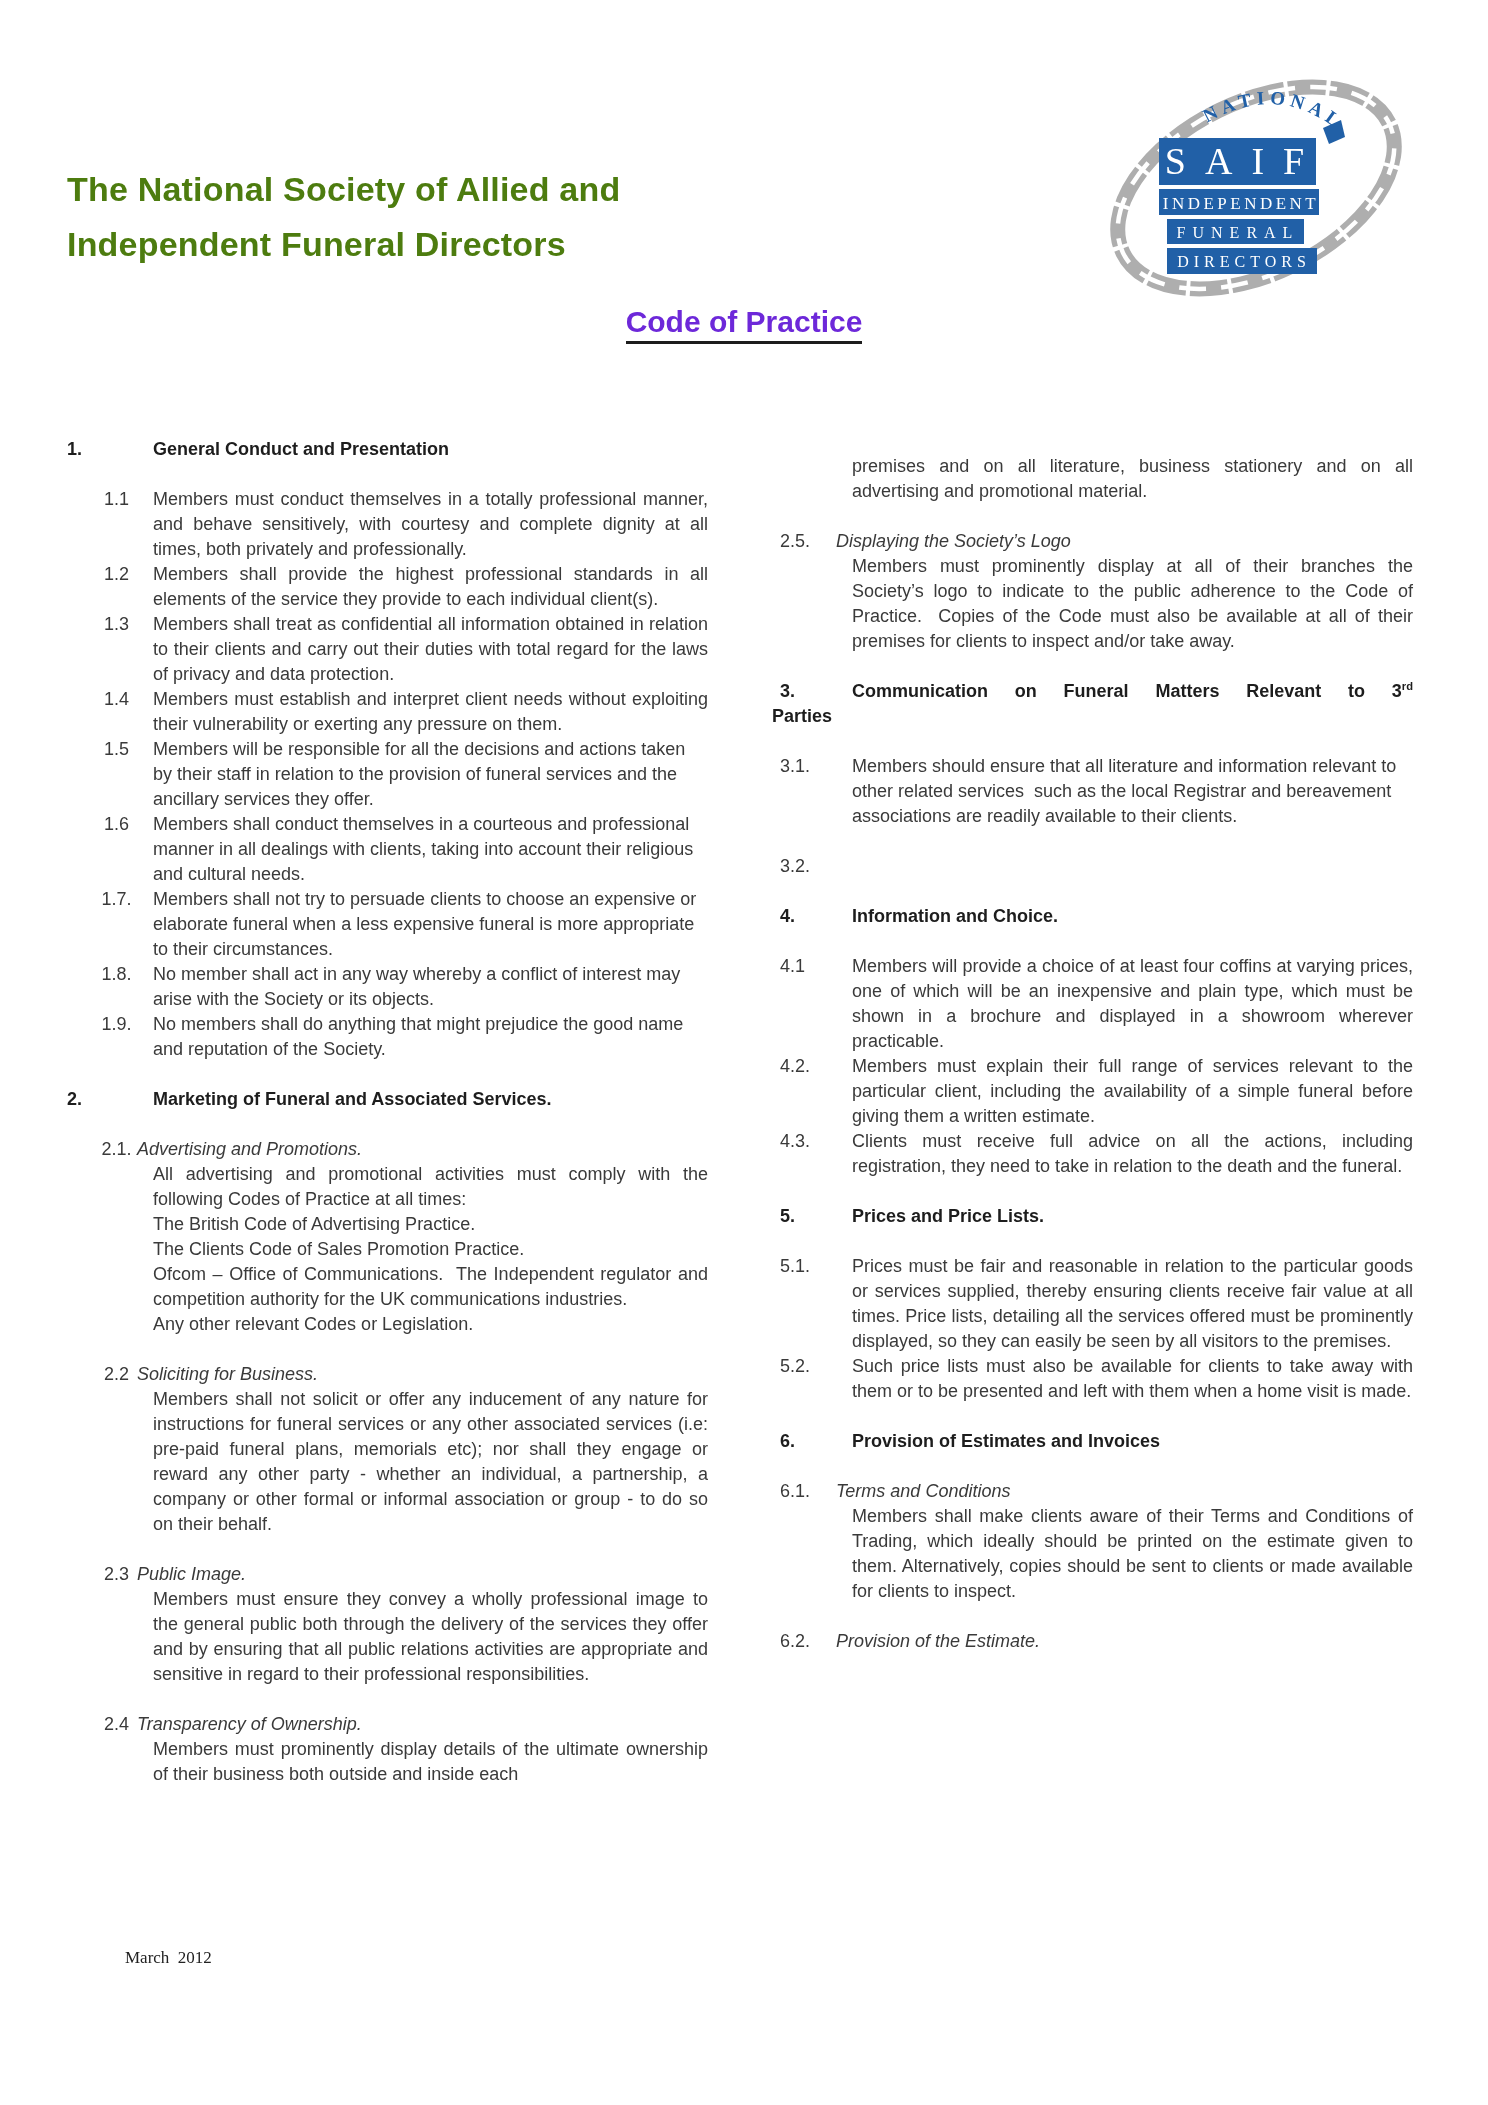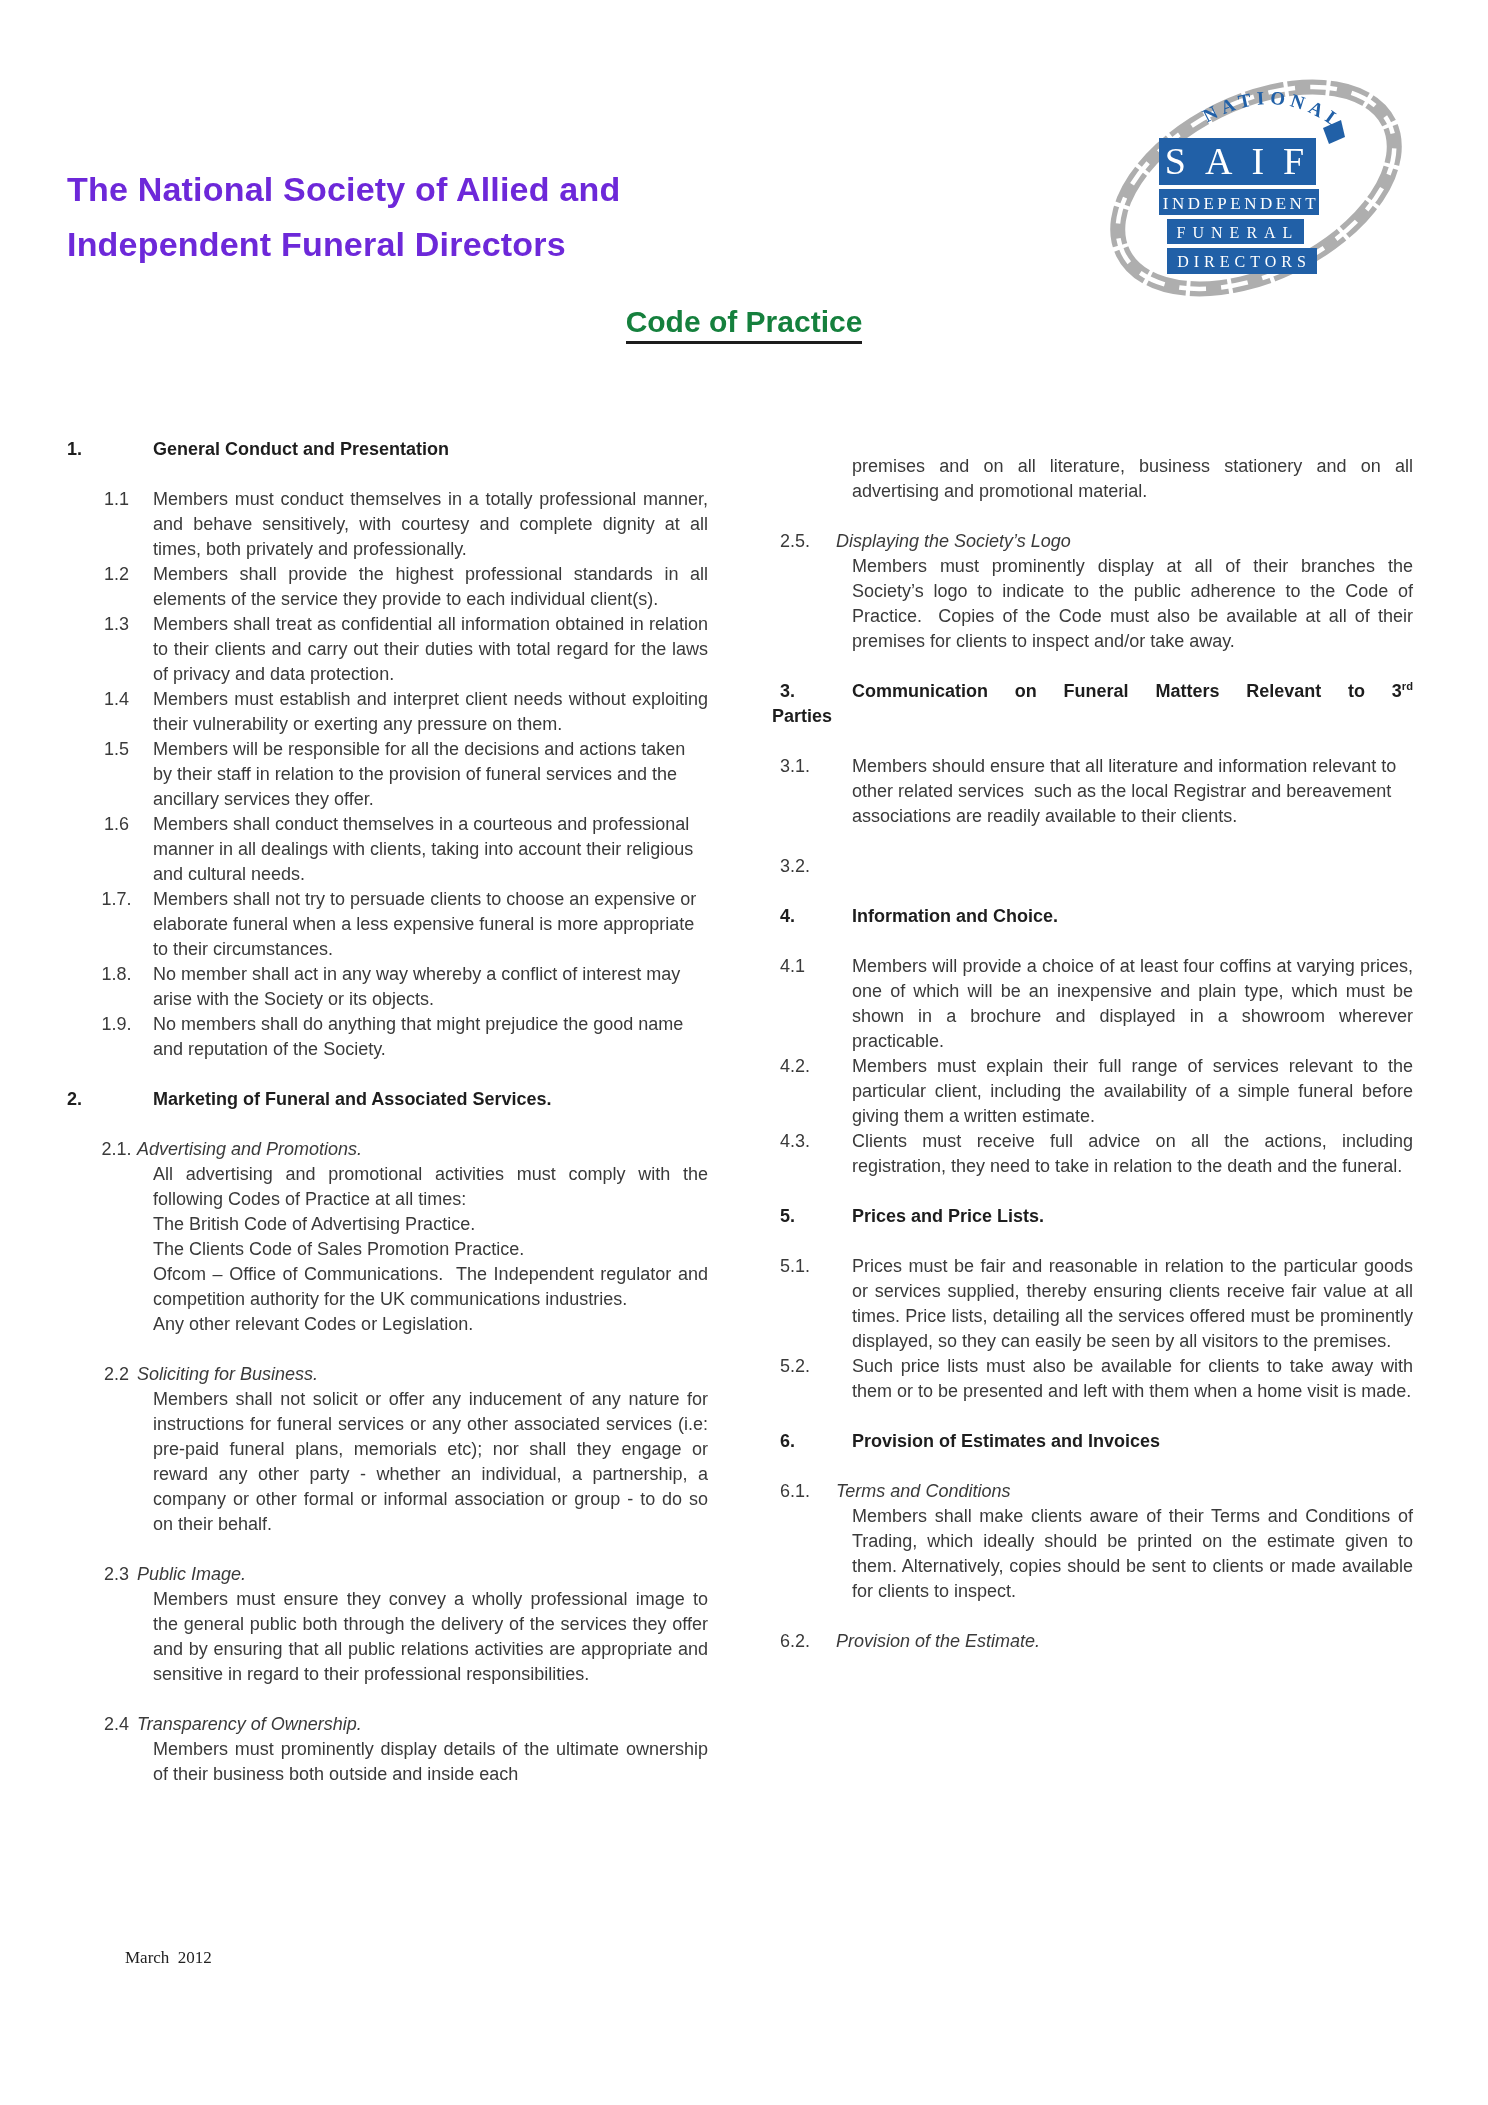--- a/index.html
+++ b/index.html
@@ -8,30 +8,30 @@
     width:1488px;height:2105px;
     background:#ffffff;
     font-family:"Liberation Sans",sans-serif;
     color:#3a3a3a;
     overflow:hidden;
   }
   
   .org-title{
     position:absolute;left:67px;top:162px;
     font-size:34px;font-weight:700;line-height:55px;
-    color:#6d28d9;
+    color:#4d7c0f;
     letter-spacing:0.2px;
   }
   .logo{position:absolute;top:66px;right:82px;width:302px;height:234px;}
   .doc-title{
     position:absolute;top:305px;left:0;width:100%;
     text-align:center;
   }
   .doc-title span{
-    font-size:30px;font-weight:700;color:#15803d;
+    font-size:30px;font-weight:700;color:#6d28d9;
     border-bottom:3px solid #1d1d1d;
     padding-bottom:3px;
   }
   
   .columns{
     position:absolute;left:67px;top:437px;width:1346px;
     display:flex;gap:64px;
     font-size:18px;line-height:25px;
   }
   .col{flex:1 1 0;min-width:0;}

